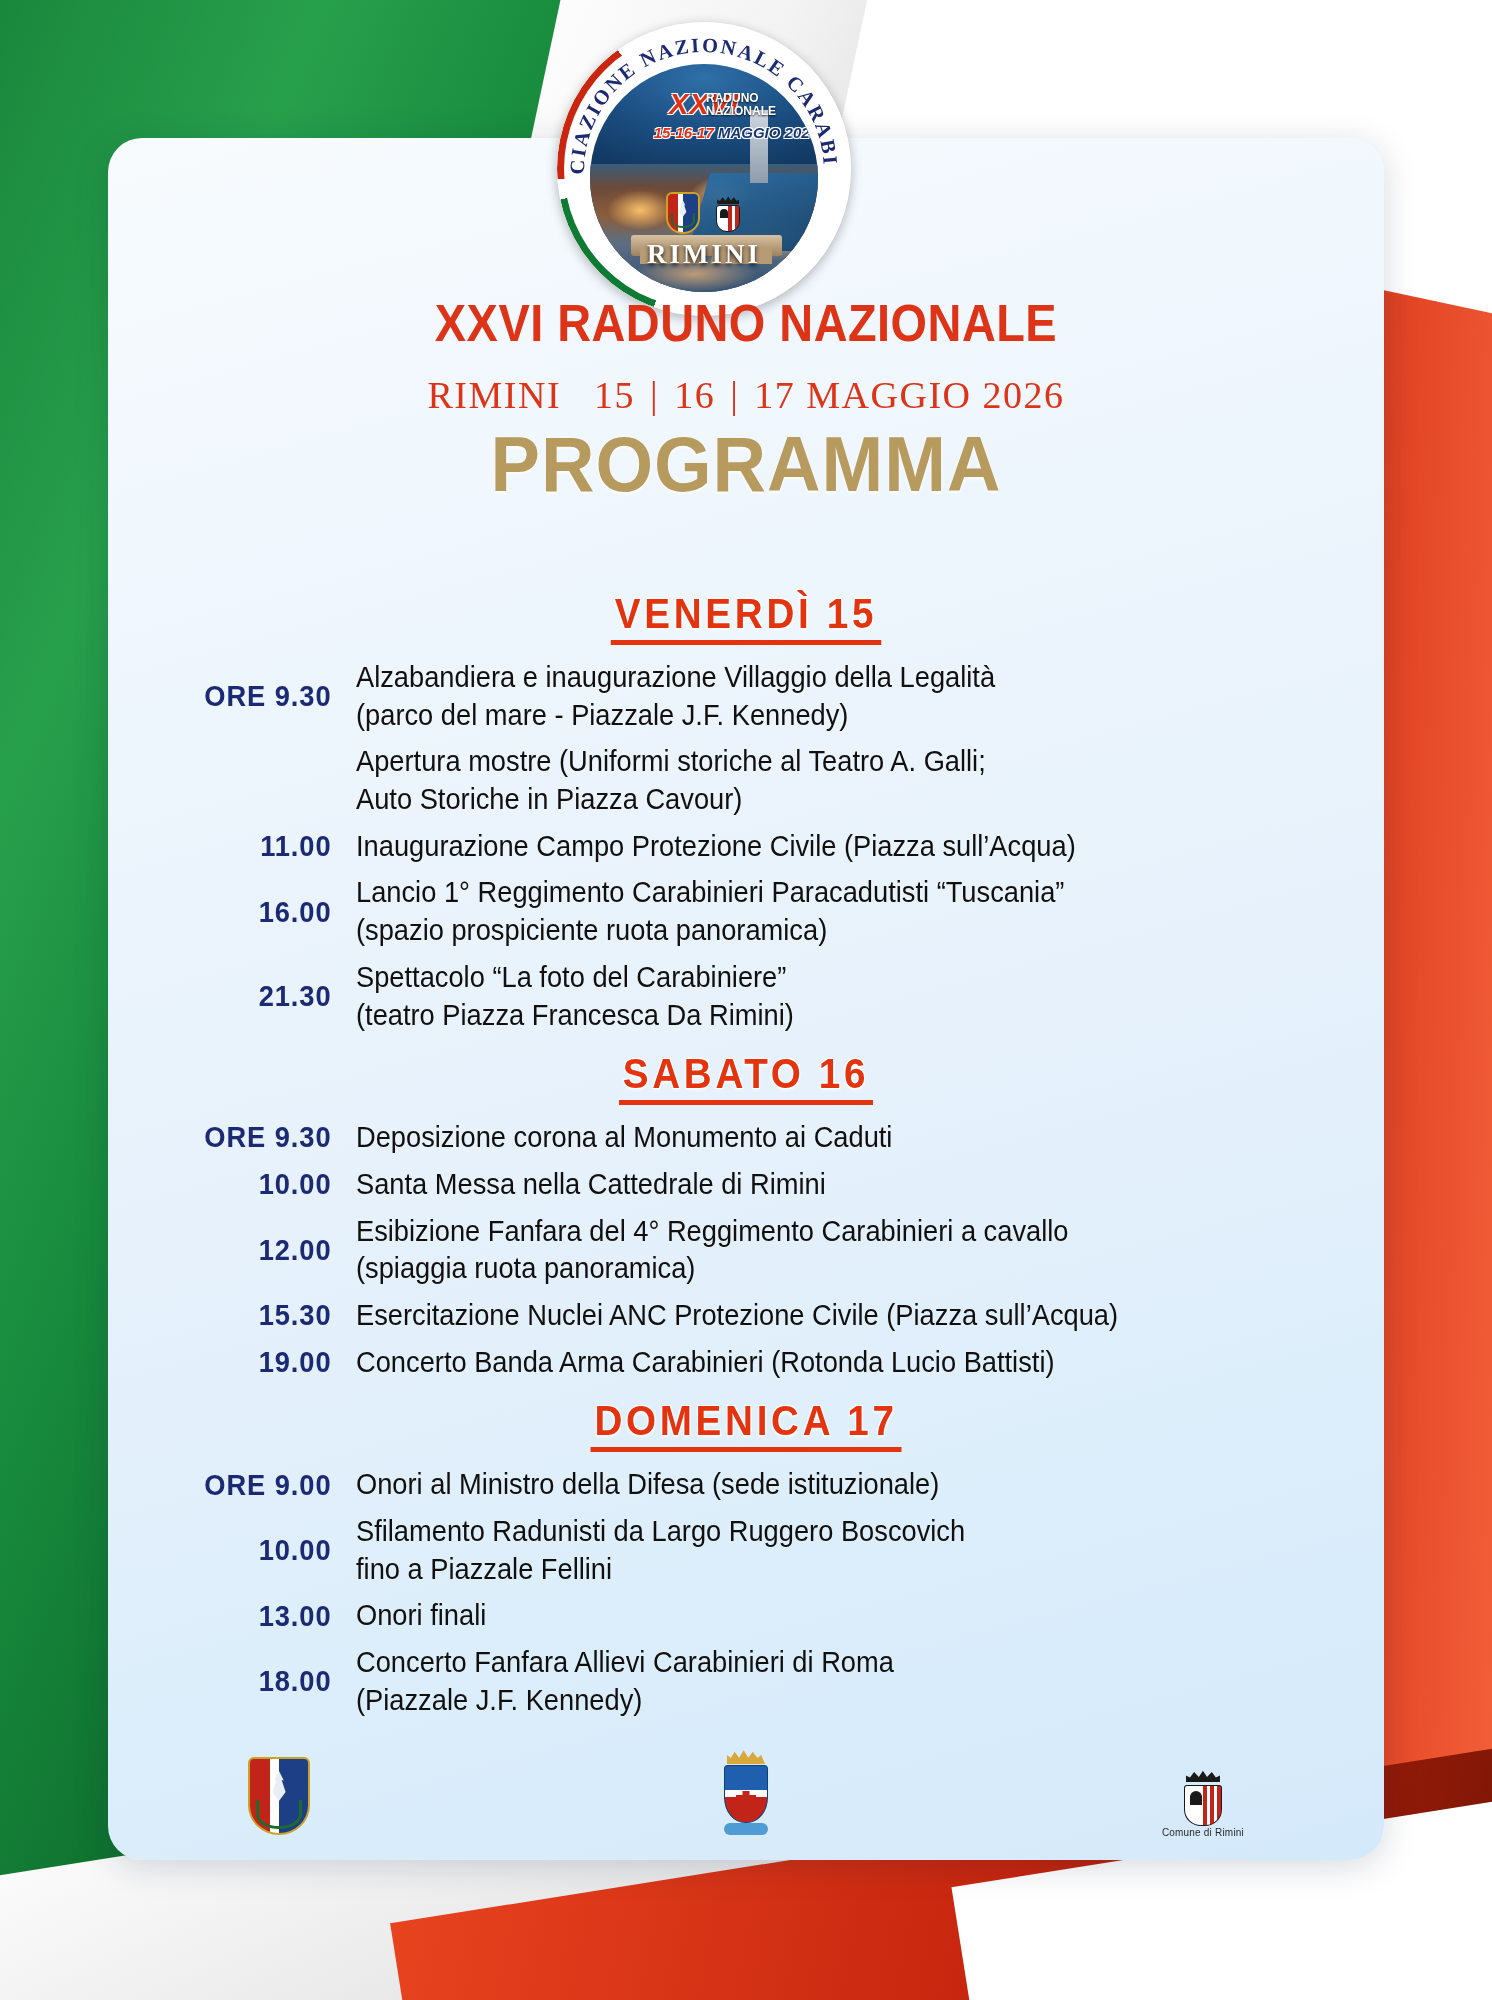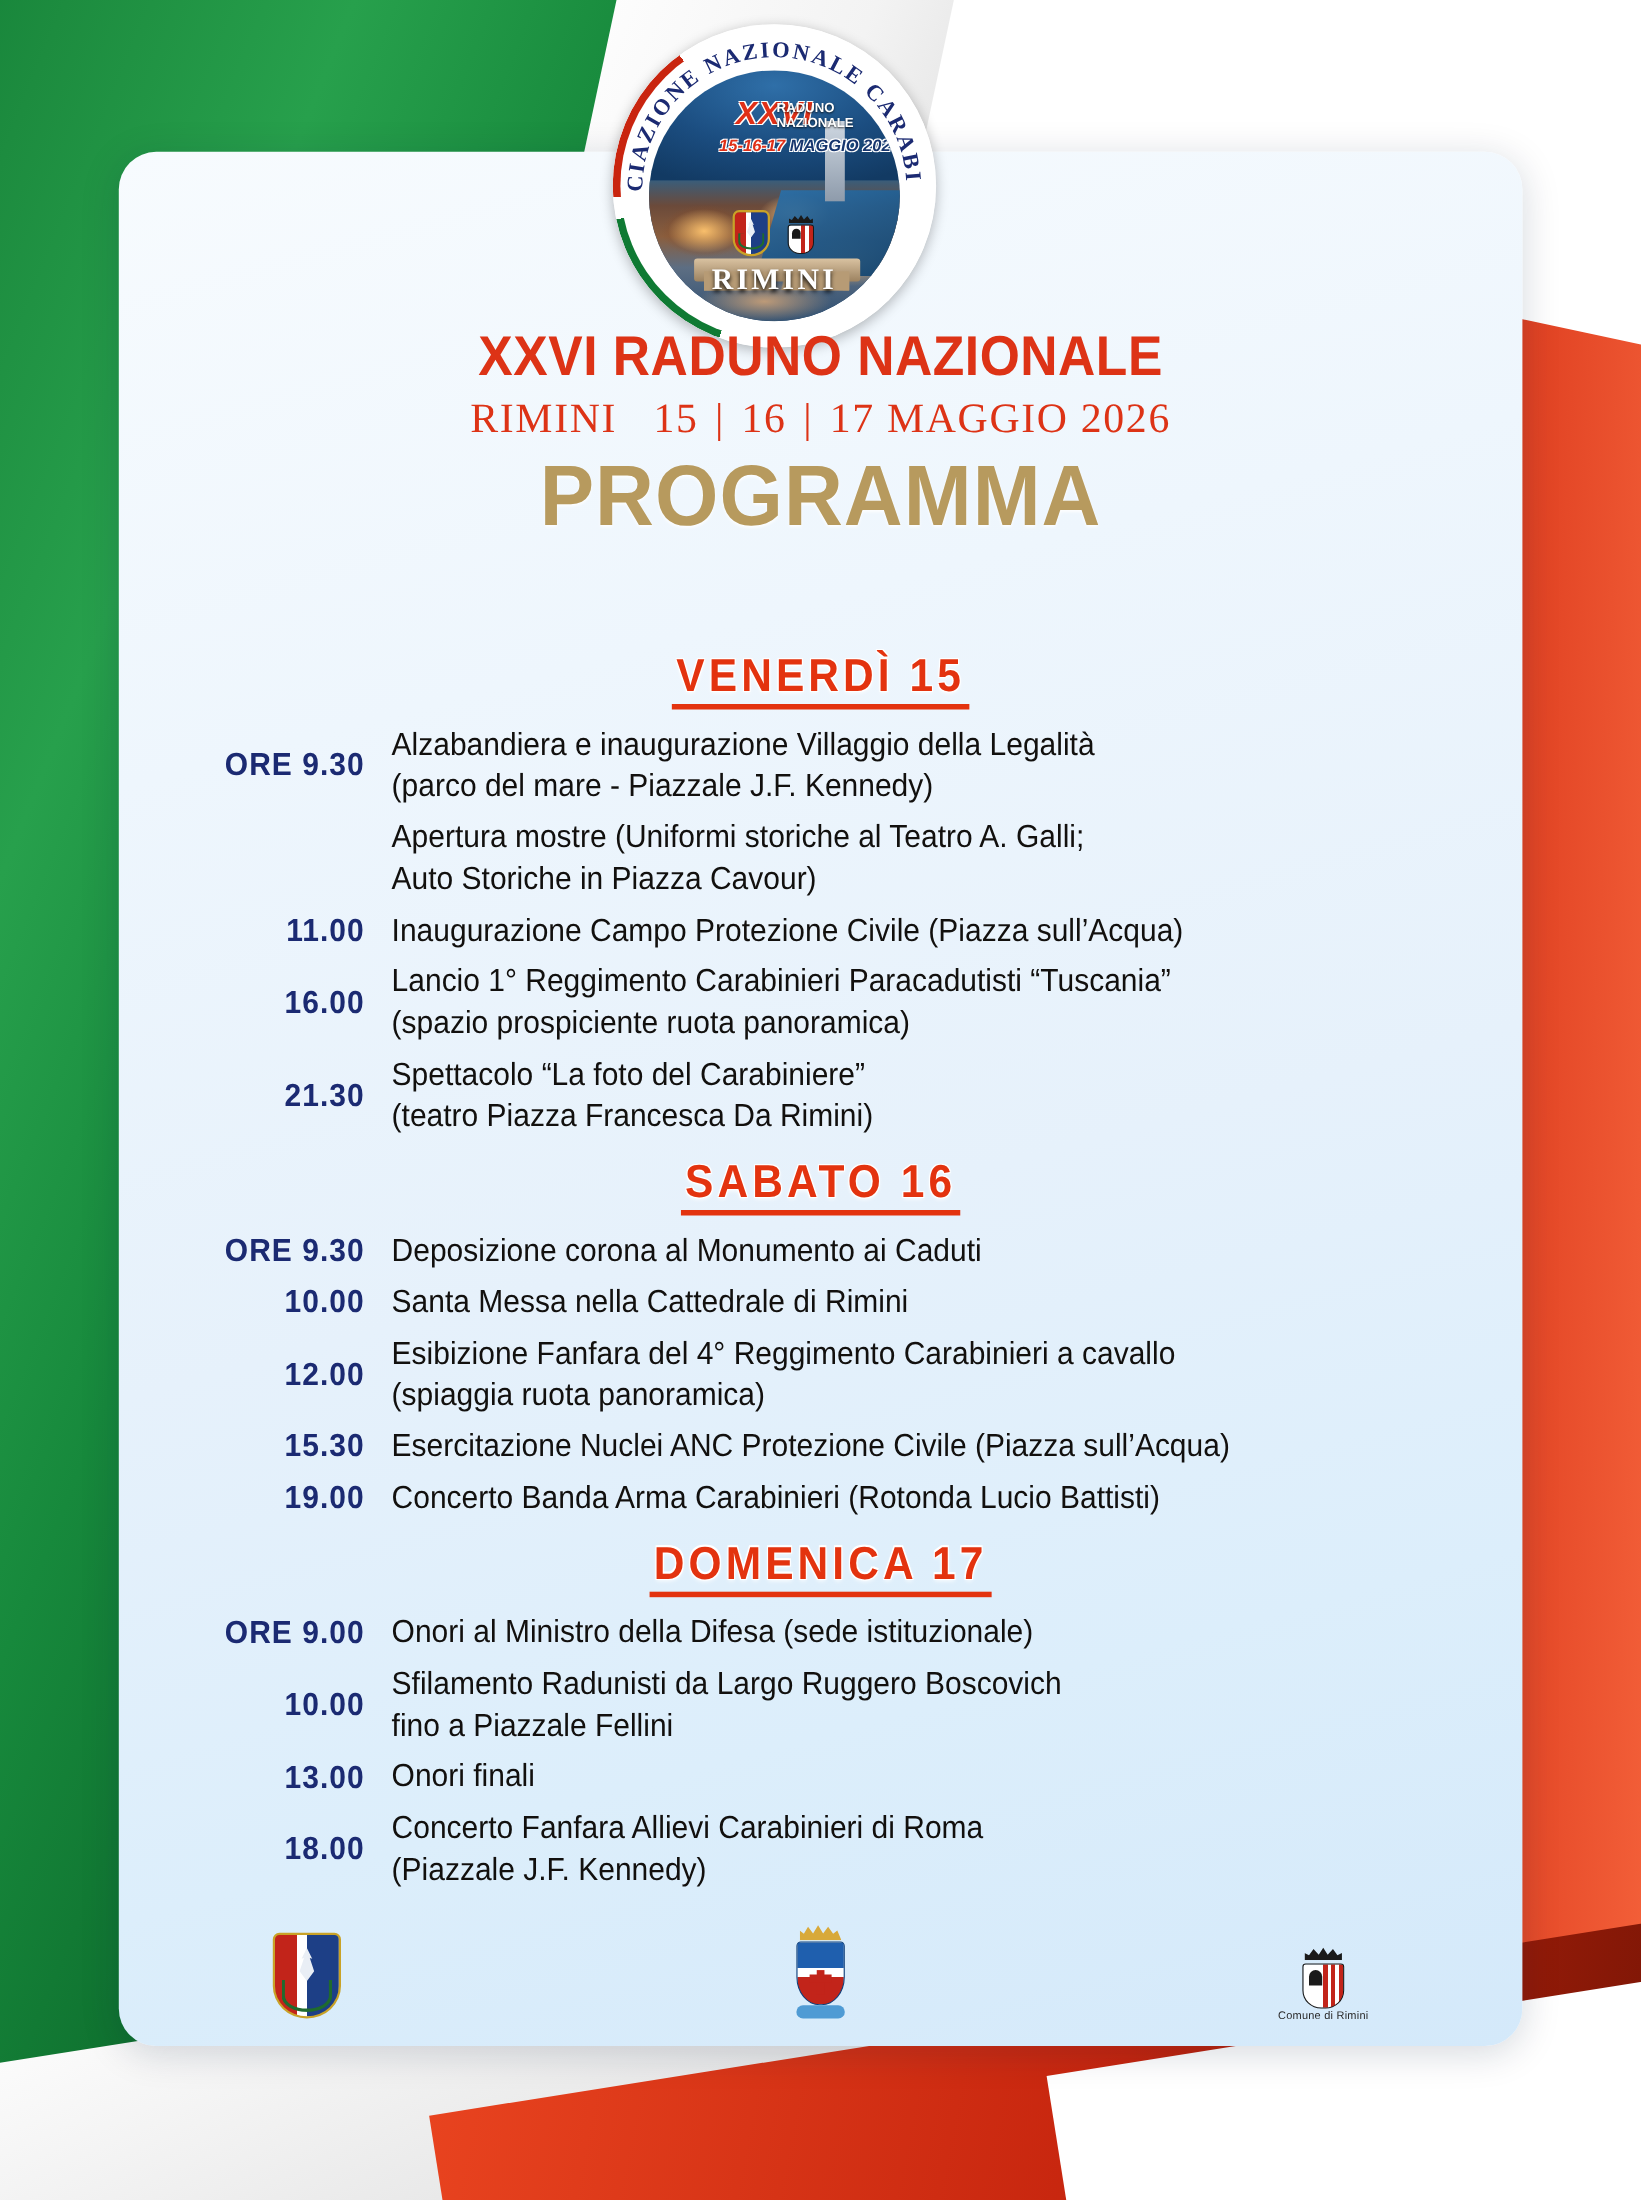--- a/index.html
+++ b/index.html
@@ -161,21 +161,21 @@
 
   
   #title-block{position:absolute;left:0;right:0;top:156px;text-align:center;}
   .t-main{
     font-family:"Liberation Sans",sans-serif;font-weight:bold;
     font-size:51px;color:#dd3316;letter-spacing:.5px;
     transform:scaleX(.92);
   }
   .t-sub{
     font-family:"Liberation Serif",serif;
-    font-size:38px;color:#dd3316;letter-spacing:1.5px;margin-top:6px;
+    font-size:38px;color:#dd3316;letter-spacing:1.5px;margin-top:20px;
   }
   .t-sub .bar{color:#dd3316;padding:0 4px;}
   .t-prog{
     font-family:"Liberation Sans",sans-serif;font-weight:bold;
     font-size:78px;color:#b79a5e;letter-spacing:1px;margin-top:2px;
     transform:scaleX(.95);
     text-shadow:0 2px 3px rgba(255,255,255,.9);
   }
 
   

